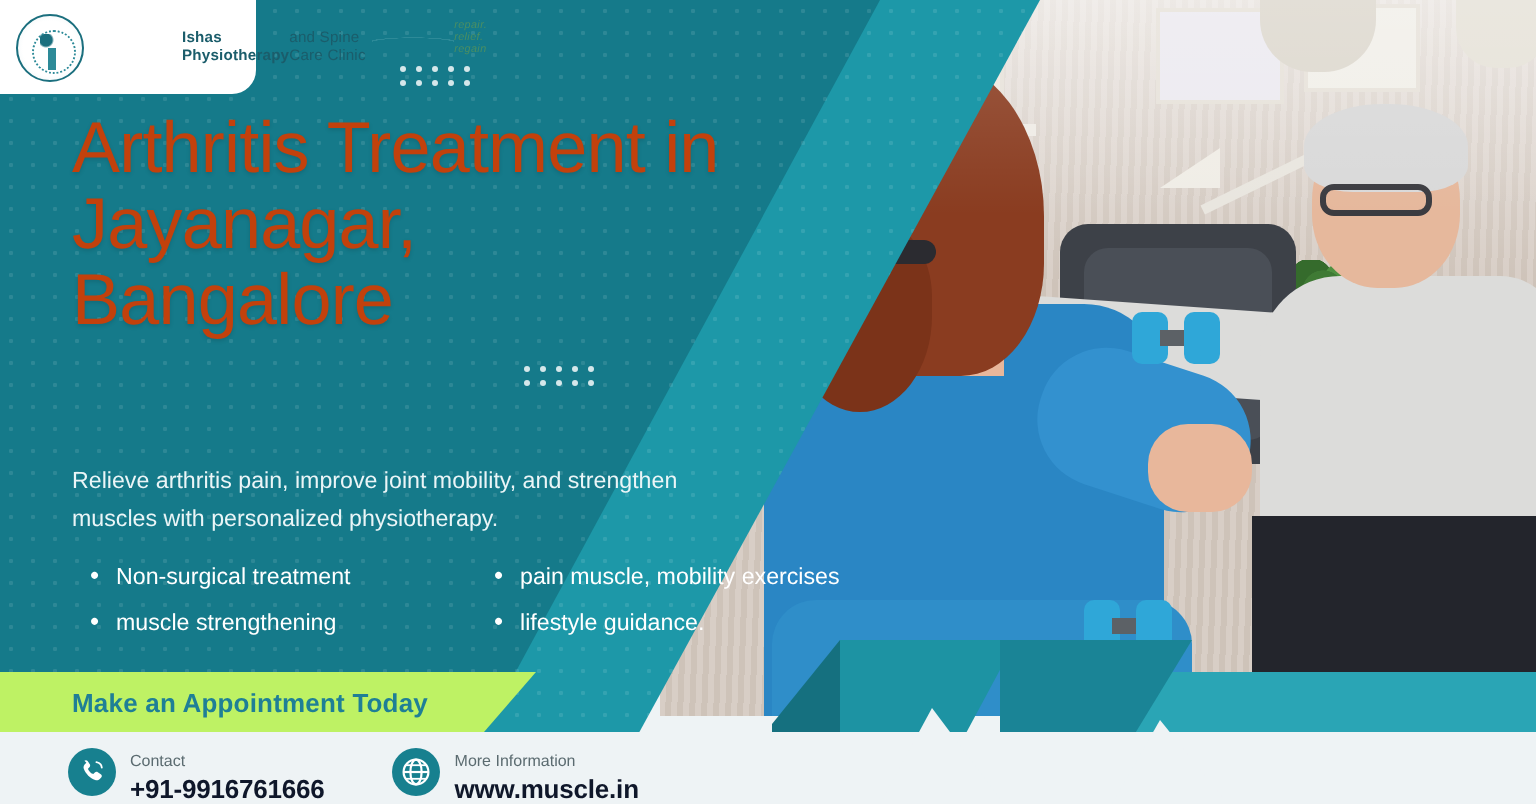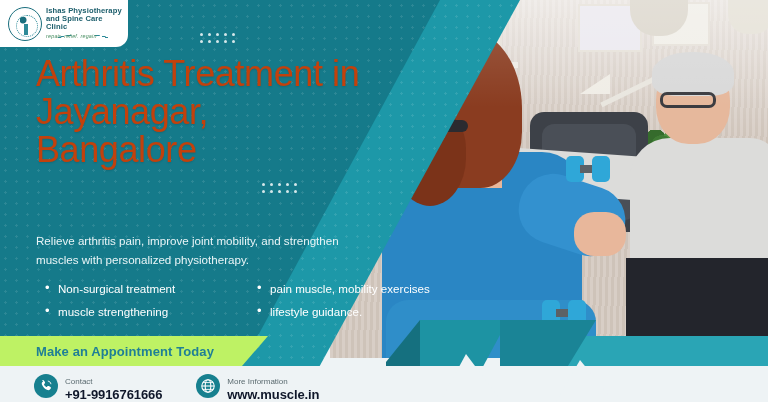--- a/index.html
+++ b/index.html
@@ -98,23 +98,23 @@
     display:flex; align-items:center; gap:4px; padding:4px 6px 4px 8px;
   }
   .logo-seal { width:34px; height:34px; border-radius:50%; border:1.5px solid #1b6f7e; flex:0 0 auto;
     background:radial-gradient(circle at 50% 50%, #ffffff 60%, #e9f2f4 100%); position:relative; }
   .logo-seal:after { content:""; position:absolute; left:7px; top:7px; width:20px; height:20px; border-radius:50%;
     border:1px dotted #2d8a98; }
   .logo-seal .fig { position:absolute; left:11px; top:9px; width:12px; height:18px;
     background:
       radial-gradient(circle at 3px 3px, #1b6f7e 0 3px, transparent 4px),
       linear-gradient(#2d8a98,#2d8a98) 4px 7px/4px 11px no-repeat; }
-  .logo-txt { display:flex; flex-direction:column; line-height:1.08; }
+  .logo-txt { display:flex; flex-direction:row; line-height:1.08;margin-left:45px; }
   .logo-l1 { font-size:7.6px; font-weight:700; color:#1b5d6b; letter-spacing:.1px; }
-  .logo-l2 { font-size:7.6px; font-weight:700; color:#1b5d6b; letter-spacing:.1px; }
+  .logo-l2 { font-size:7.6px; font-weight:400; color:#1b5d6b; letter-spacing:.1px; }
   .logo-swoosh { margin-top:1px; height:6px; width:74px;
     background:radial-gradient(ellipse 38px 5px at 50% 100%, transparent 58%, #2d8a98 59%, #2d8a98 66%, transparent 67%); }
   .logo-tag { font-size:5.4px; font-style:italic; color:#4a8f63; letter-spacing:.2px; margin-top:-4px; }
 
   
   .dotdeco { position:absolute; display:grid; grid-template-columns:repeat(5,1fr); gap:4px 5px; }
   .dotdeco i { width:3px; height:3px; border-radius:50%; background:rgba(255,255,255,.82); display:block; }
   .dotdeco.d1 { left:200px; top:33px; }
   .dotdeco.d2 { left:262px; top:183px; }
 
@@ -122,21 +122,21 @@
   .headline {
     position:absolute; left:36px; top:55px; width:330px;
     font-size:36px; line-height:1.06; font-weight:400; color:#c2410c;
     letter-spacing:-.4px; text-shadow:0 1px 2px rgba(0,0,0,.13);
   }
   .subcopy {
     position:absolute; left:36px; top:232px; width:330px;
     font-size:11.6px; line-height:1.62; color:#eaf5f7; font-weight:400;
   }
   .bullets { position:absolute; left:44px; top:281px; width:390px;
-    display:grid; grid-template-columns:200px 190px; gap:8px 12px; }
+    display:grid; grid-template-columns:200px 190px; gap:8px 2px; }
   .bullets li { list-style:none; position:relative; padding-left:14px;
     font-size:11.6px; color:#ffffff; line-height:1.3; }
   .bullets li:before { content:"•"; position:absolute; left:1px; top:-1px; font-size:13px; color:#ffffff; }
 
   
   .appt-band {
     position:absolute; left:0; top:336px; width:268px; height:30px; background:#bef264;
     clip-path:polygon(0 0, 268px 0, 242px 30px, 0 30px);
     display:flex; align-items:center;
   }

